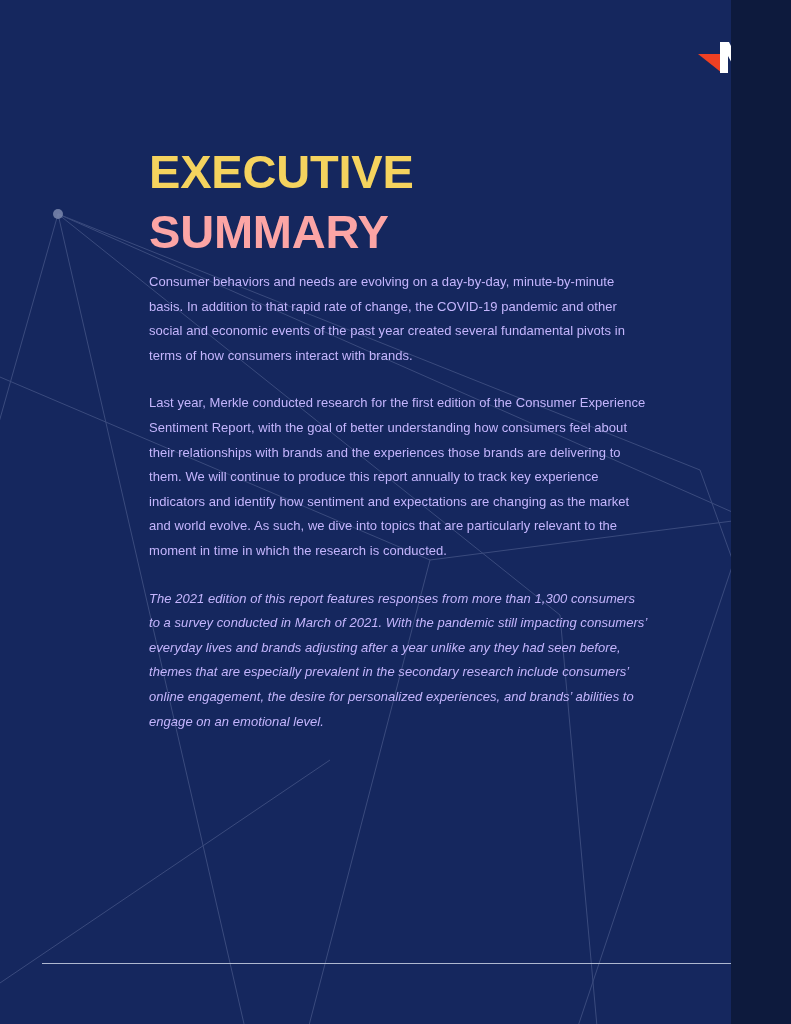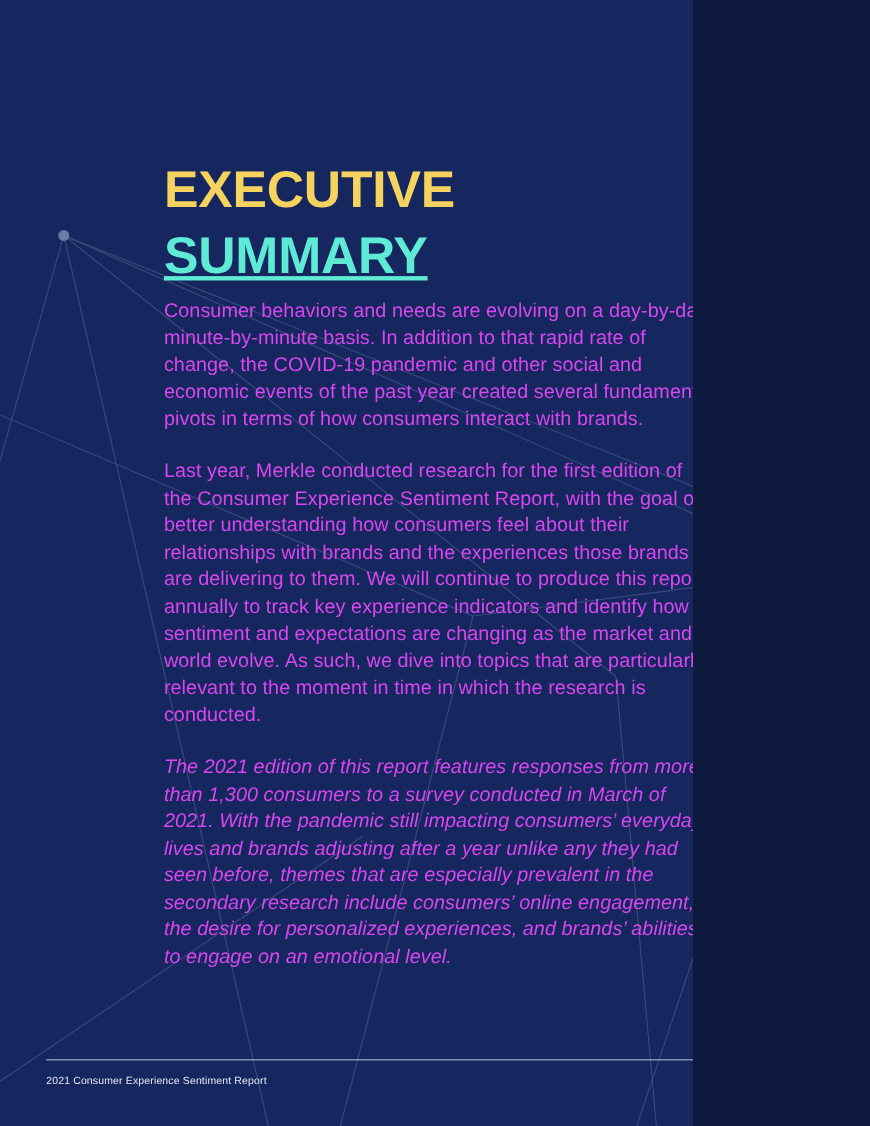--- a/index.html
+++ b/index.html
@@ -5,21 +5,21 @@
   html, body {
     margin: 0;
     padding: 0;
     background: #0d1a3d;
   }
   body {
     font-family: "Liberation Sans", sans-serif;
   }
   #page {
     position: relative;
-    width: 630px;
+    width: 731px;
     height: 1024px;
     background: #15275e;
     overflow: hidden;
   }
   #constellation {
     position: absolute;
     left: 0;
     top: 0;
     width: 791px;
     height: 1024px;
@@ -44,32 +44,32 @@
   }
   .title-line {
     display: block;
     font-size: 47px;
     font-weight: bold;
     letter-spacing: -0.2px;
     line-height: 60px;
     white-space: nowrap;
   }
   .title-1 { color: #f5d35e; }
-  .title-2 { color: #5eead4; text-decoration: underline; }
+  .title-2 { color: #fca5a5; }
 
   
   #body-copy {
     position: absolute;
     left: 149px;
     top: 270px;
     width: 500px;
   }
   .para {
-    color: #d946ef;
-    font-size: 18px;
+    color: #c4b5fd;
+    font-size: 13px;
     line-height: 24.6px;
     margin: 0 0 23px 0;
     letter-spacing: 0.05px;
   }
   .para:last-child { margin-bottom: 0; font-style: italic; }
 
   
   #footer {
     position: absolute;
     left: 42px;
@@ -142,19 +142,15 @@
   </div>
 
   <div id="body-copy">
     <p class="para">Consumer behaviors and needs are evolving on a day-by-day, minute-by-minute basis. In addition to that rapid rate of change, the COVID-19 pandemic and other social and economic events of the past year created several fundamental pivots in terms of how consumers interact with brands.</p>
     <p class="para">Last year, Merkle conducted research for the first edition of the Consumer Experience Sentiment Report, with the goal of better understanding how consumers feel about their relationships with brands and the experiences those brands are delivering to them. We will continue to produce this report annually to track key experience indicators and identify how sentiment and expectations are changing as the market and world evolve. As such, we dive into topics that are particularly relevant to the moment in time in which the research is conducted.</p>
     <p class="para">The 2021 edition of this report features responses from more than 1,300 consumers to a survey conducted in March of 2021. With the pandemic still impacting consumers’ everyday lives and brands adjusting after a year unlike any they had seen before, themes that are especially prevalent in the secondary research include consumers’ online engagement, the desire for personalized experiences, and brands’ abilities to engage on an emotional level.</p>
   </div>
 
   <div id="footer">
     <div id="footer-rule"></div>
-    <div id="footer-row">
-      <span id="footer-title">2021 Consumer Experience Sentiment Report</span>
-      <span id="footer-page">02</span>
-    </div>
   </div>
 
 </div>
 
 </body></html>

